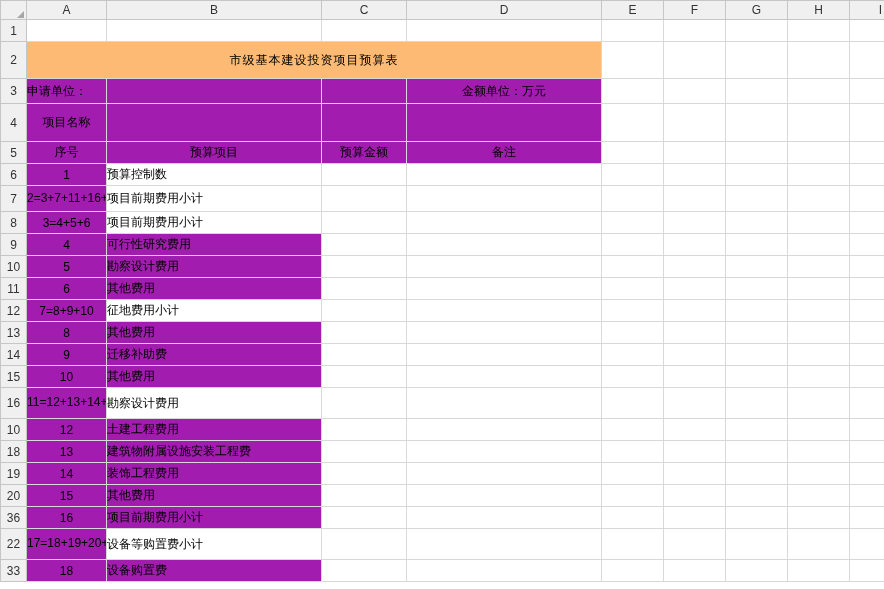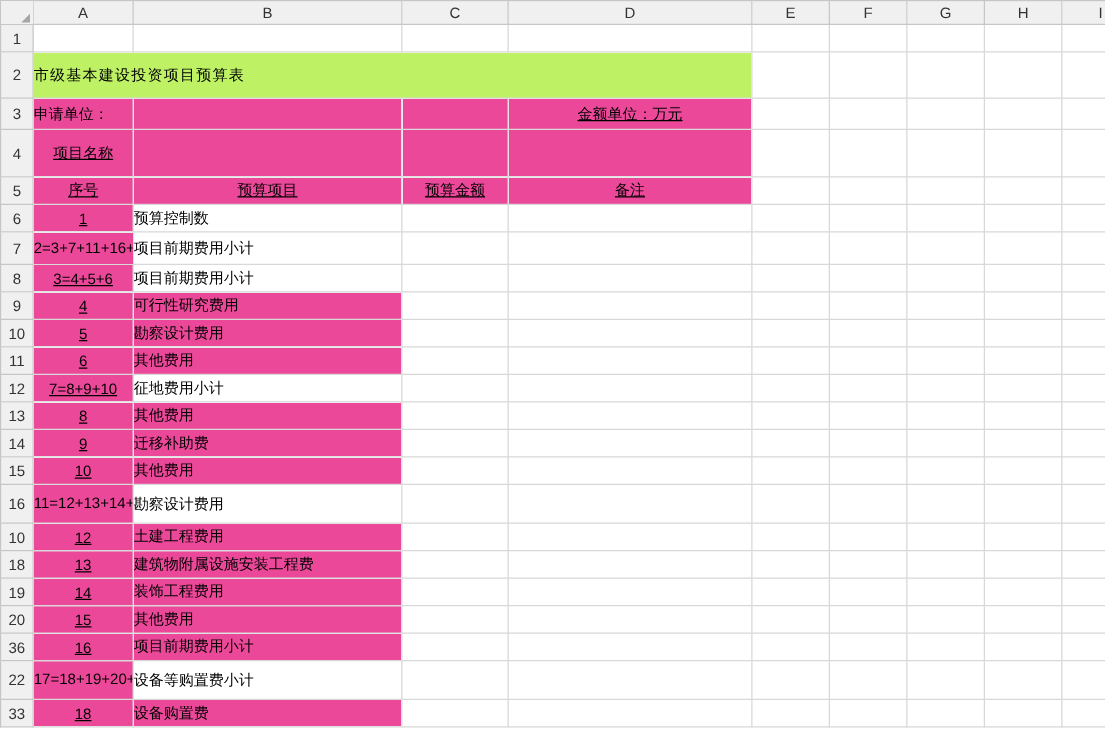--- a/index.html
+++ b/index.html
@@ -64,29 +64,29 @@
     background: #f0f0f0;
     color: #333333;
     text-align: center;
     font-size: 11px;
     border: 1px solid #c6c6c6 !important;
   }
   .cell {
     background: #ffffff;
   }
   .green {
-    background: #ec4899;
-  }
-  .center { text-align: center; text-decoration: underline; }
+    background: #a21caf;
+  }
+  .center { text-align: center; }
   .left { text-align: left; padding-left: 3px; }
   .title-cell {
     font-size: 21px;
     font-weight: bold;
-    text-align: left;
-    background: #bef264;
+    text-align: center;
+    background: #fdba74;
     letter-spacing: 1px;
   }
   .indent1 { padding-left: 4px; }
   .indent2 { padding-left: 28px; }
   .wrapcell {
     white-space: normal;
     line-height: 1.15;
     text-align: center;
   }
   .clip { position: relative; }

